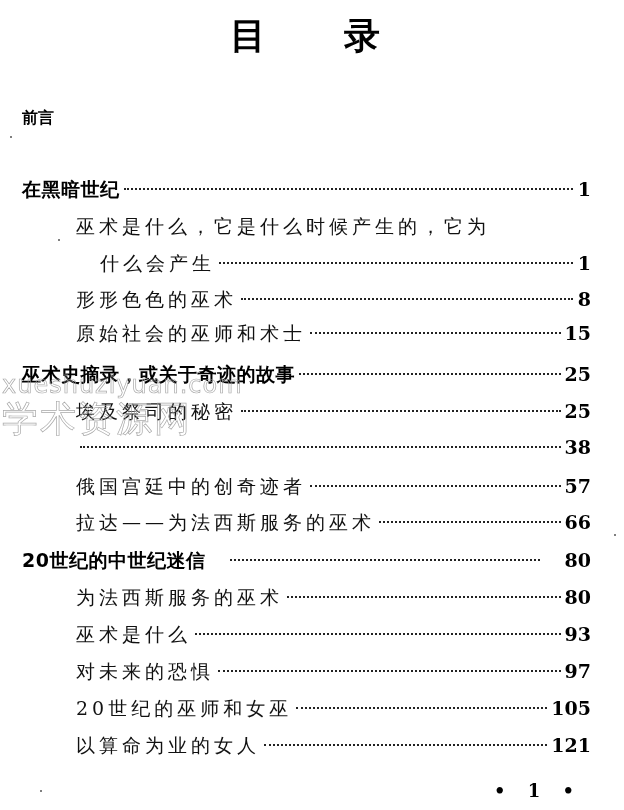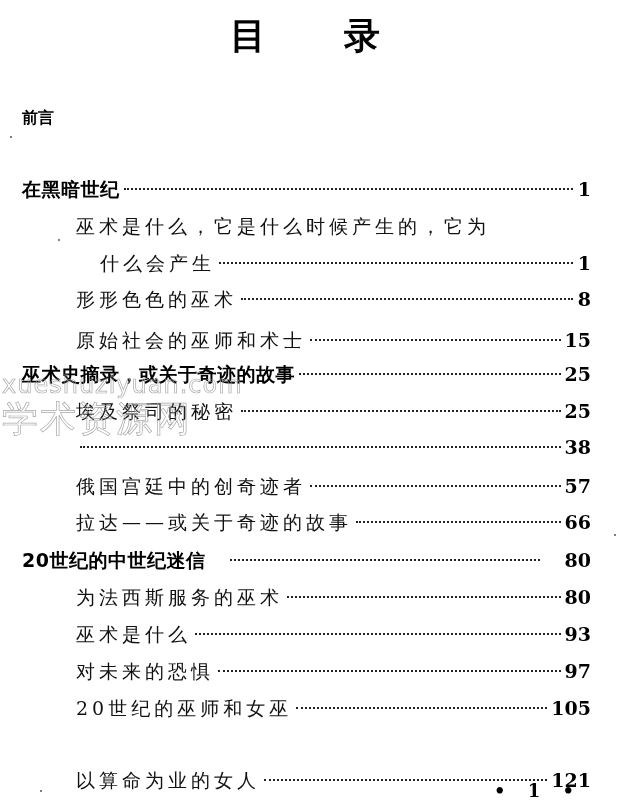--- a/index.html
+++ b/index.html
@@ -151,21 +151,21 @@
     <div class="row cont" style="top:251px;">
       <span class="label">什么会产生</span>
       <span class="leader"></span>
       <span class="pnum">1</span>
     </div>
     <div class="row section" style="top:287px;">
       <span class="label">形形色色的巫术</span>
       <span class="leader"></span>
       <span class="pnum">8</span>
     </div>
-    <div class="row section" style="top:328px;">
+    <div class="row section" style="top:321px;">
       <span class="label">原始社会的巫师和术士</span>
       <span class="leader"></span>
       <span class="pnum">15</span>
     </div>
     <div class="row chapter" style="top:362px;">
       <span class="label">巫术史摘录，或关于奇迹的故事</span>
       <span class="leader"></span>
       <span class="pnum">25</span>
     </div>
     <div class="row section" style="top:399px;">
@@ -176,21 +176,21 @@
     <div class="row section" style="top:436px;">
       <span class="leader"></span>
       <span class="pnum">38</span>
     </div>
     <div class="row section" style="top:474px;">
       <span class="label">俄国宫廷中的创奇迹者</span>
       <span class="leader"></span>
       <span class="pnum">57</span>
     </div>
     <div class="row section" style="top:510px;">
-      <span class="label">拉达——或关于奇迹的故事</span>
+      <span class="label">拉达——为法西斯服务的巫术</span>
       <span class="leader"></span>
       <span class="pnum">66</span>
     </div>
     <div class="row chapter" style="top:548px;gap:21px;">
       <span class="label">20世纪的中世纪迷信</span>
       <span class="leader"></span>
       <span class="pnum">80</span>
     </div>
     <div class="row section" style="top:585px;">
       <span class="label">为法西斯服务的巫术</span>
@@ -205,21 +205,21 @@
     <div class="row section" style="top:659px;">
       <span class="label">对未来的恐惧</span>
       <span class="leader"></span>
       <span class="pnum">97</span>
     </div>
     <div class="row section" style="top:696px;">
       <span class="label">20世纪的巫师和女巫</span>
       <span class="leader"></span>
       <span class="pnum">105</span>
     </div>
-    <div class="row section" style="top:768px;">
+    <div class="row section" style="top:733px;">
       <span class="label">以算命为业的女人</span>
       <span class="leader"></span>
       <span class="pnum">121</span>
     </div>
   </div>
 
   <div class="watermark">
     <span class="wm1">xueshuziyuan.com</span>
     <span class="wm2">学术资源网</span>
   </div>

